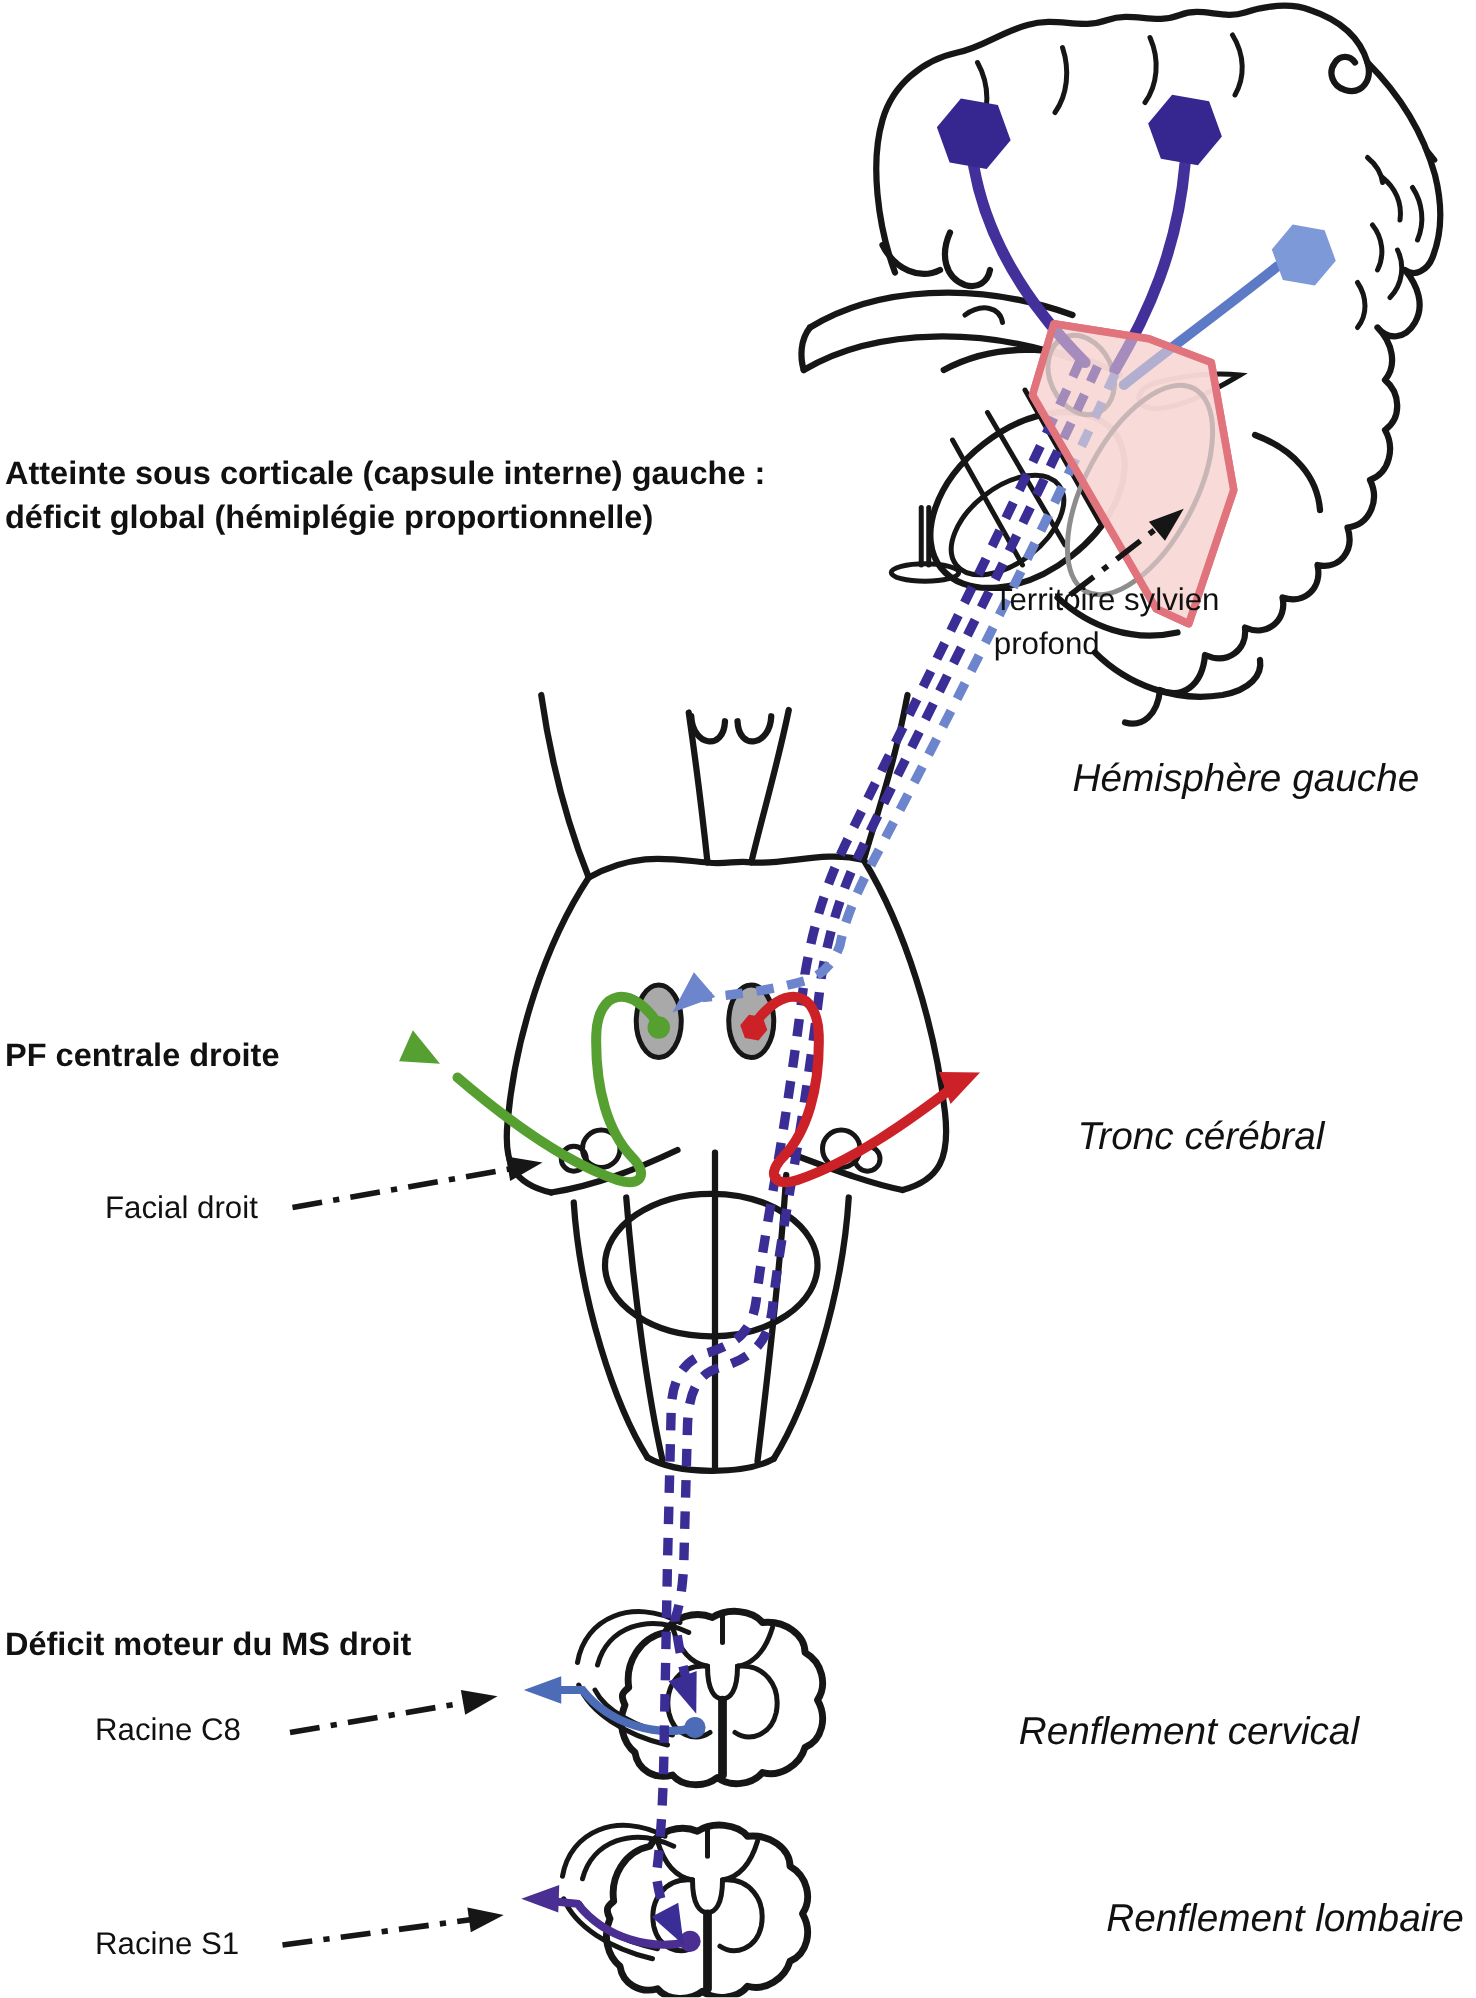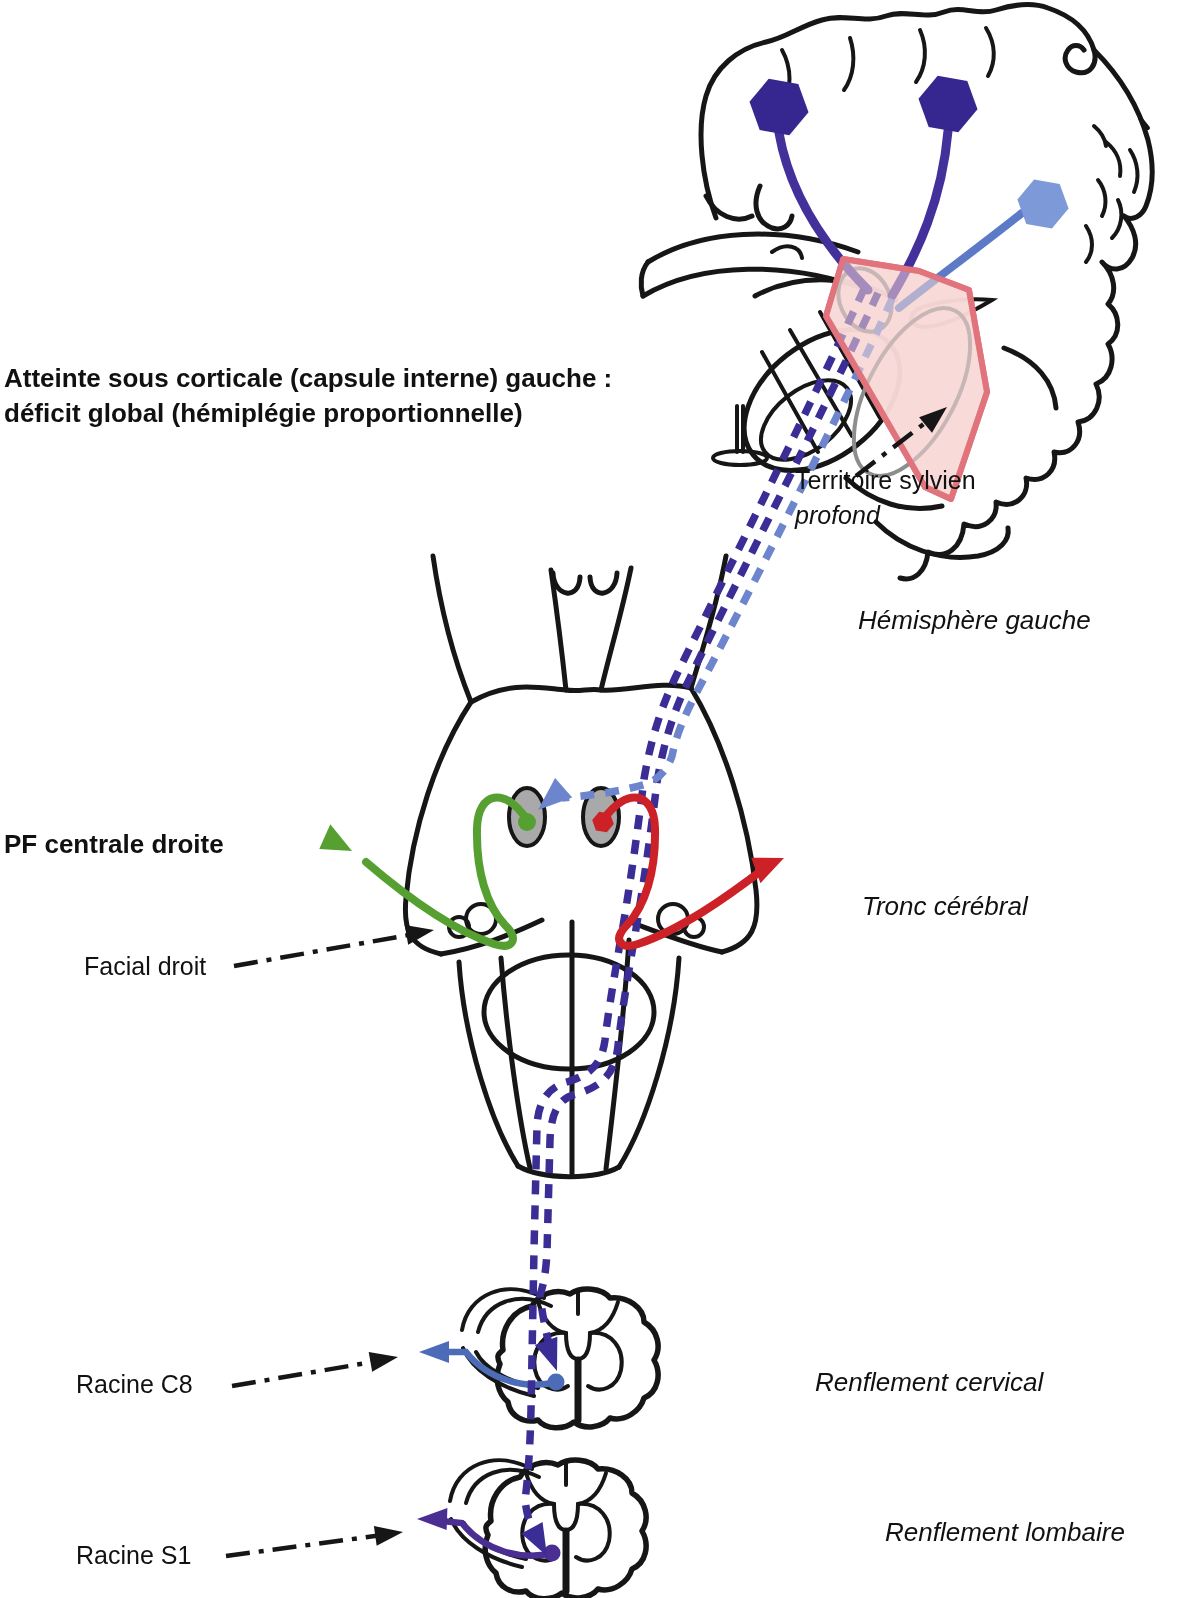--- a/index.html
+++ b/index.html
@@ -2,24 +2,24 @@
 <html style="--outline-black: #161616; --label-black: #111111; --tract-indigo: #3a2d96; --tract-blue: #6d85cc; --hexagon-indigo-fill: #35278f; --hexagon-indigo-stem: #44309b; --hexagon-blue-fill: #7e99d8; --hexagon-blue-stem: #5c7ac6; --facial-green: #569f31; --facial-red: #cc2127; --lesion-pink-fill: #f8d9d7; --lesion-pink-stroke: #e0737c; --nucleus-gray-fill: #a9a9a9; --deep-gray-line: #8d8d8d; --root-blue: #4d6cb8; --root-purple: #4b2e91;"><head>
 <meta charset="utf-8">
 <style>
   html,body{margin:0;padding:0;background:#ffffff;}
   #fig{position:relative;width:1181px;height:1598px;background:#ffffff;overflow:hidden;
        font-family:"Liberation Sans", sans-serif;color:var(--label-black,#111);}
   #art{position:absolute;left:0;top:0;}
   .lbl{position:absolute;white-space:nowrap;line-height:1.12;}
   .bold{font-weight:bold;font-size:26px;}
   .reg{font-size:25px;}
-  .ital{font-size:26px;font-style:italic;}
+  .ital{font-size:31px;font-style:italic;}
   
   .t1{left:4px;top:364px;}   .t2{left:4px;top:399px;}
-  .ter1{left:795px;top:466px;} .ter2{left:795px;top:501px;font-style:italic;}
+  .ter1{left:795px;top:466px;} .ter2{left:795px;top:501px;}
   .hemi{left:858px;top:606px;}
   .pf{left:4px;top:830px;}
   .fac{left:84px;top:952px;}
   .tronc{left:862px;top:892px;}
   .dms{left:4px;top:1301px;}
   .c8{left:76px;top:1370px;}
   .rcerv{left:815px;top:1342px;margin-top:26px;}
   .dmi{left:4px;top:1484px;}
   .s1{left:76px;top:1541px;}
   .rlomb{left:861px;top:1518px;margin-left:24px;}
@@ -210,17 +210,18 @@
 </svg>
 
   <div class="lbl bold t1">Atteinte sous corticale (capsule interne) gauche :</div>
   <div class="lbl bold t2">déficit global (hémiplégie proportionnelle)</div>
   <div class="lbl reg ter1">Territoire sylvien</div>
   <div class="lbl reg ter2">profond</div>
   <div class="lbl ital hemi">Hémisphère gauche</div>
   <div class="lbl bold pf">PF centrale droite</div>
   <div class="lbl reg fac">Facial droit</div>
   <div class="lbl ital tronc">Tronc cérébral</div>
+  <div class="lbl bold dms">Déficit moteur du MS droit</div>
   <div class="lbl reg c8">Racine C8</div>
   <div class="lbl ital rcerv">Renflement cervical</div>
   <div class="lbl reg s1">Racine S1</div>
   <div class="lbl ital rlomb">Renflement lombaire</div>
 </div>
 
 </body></html>

